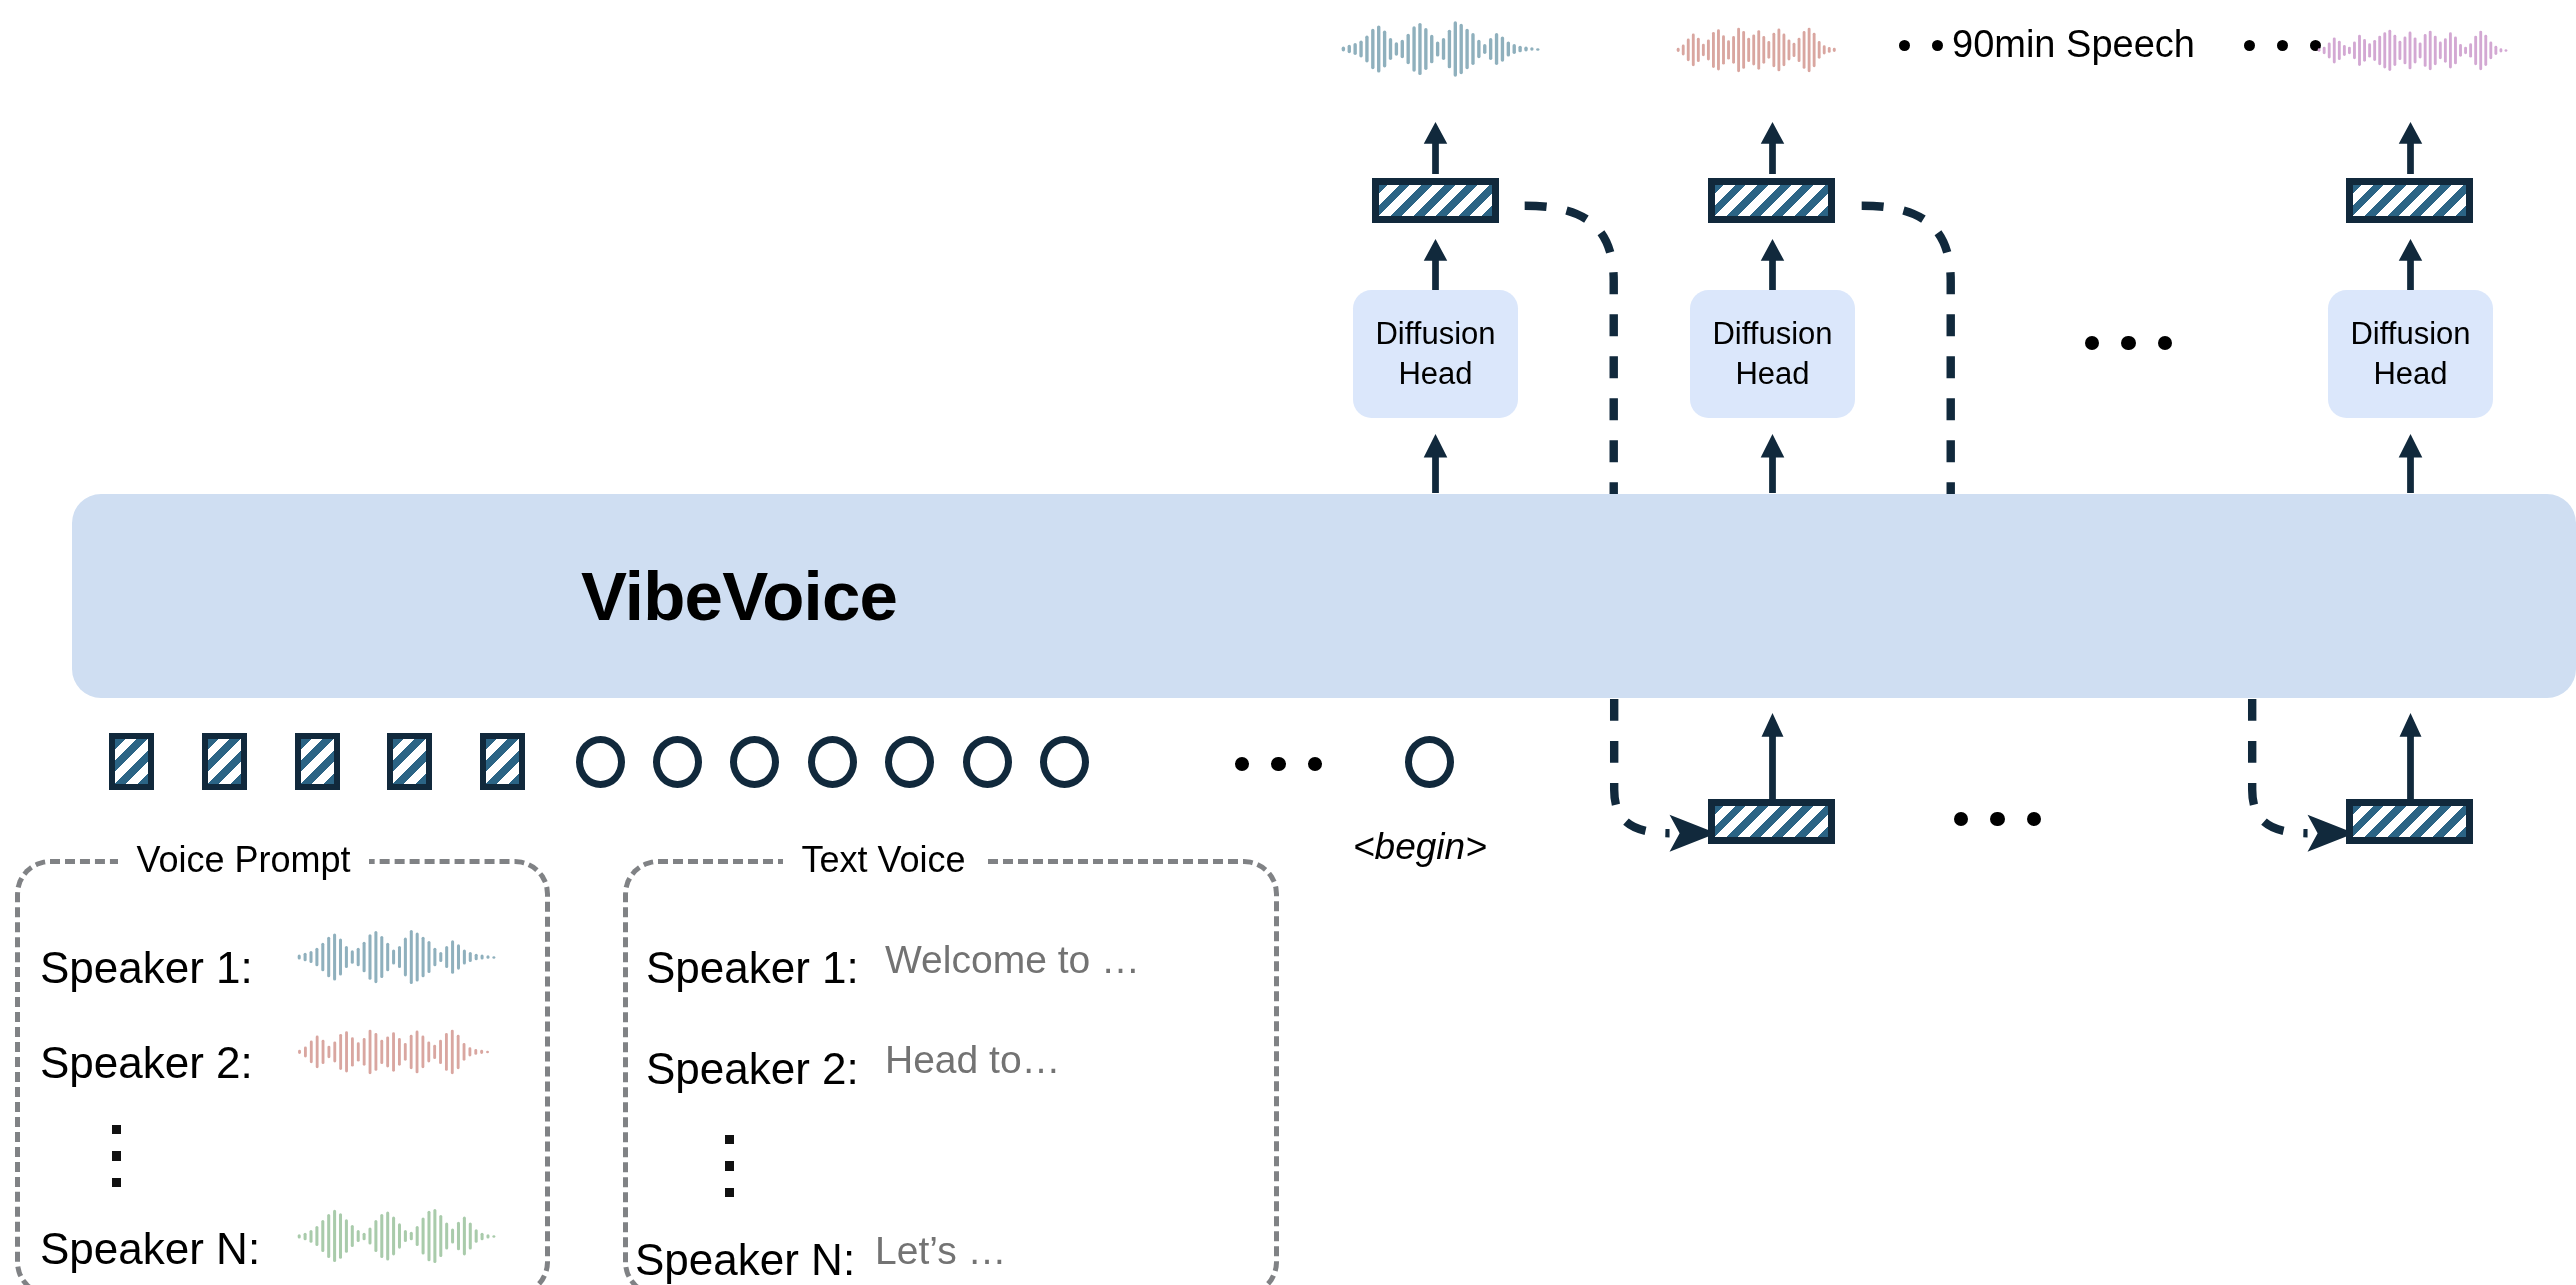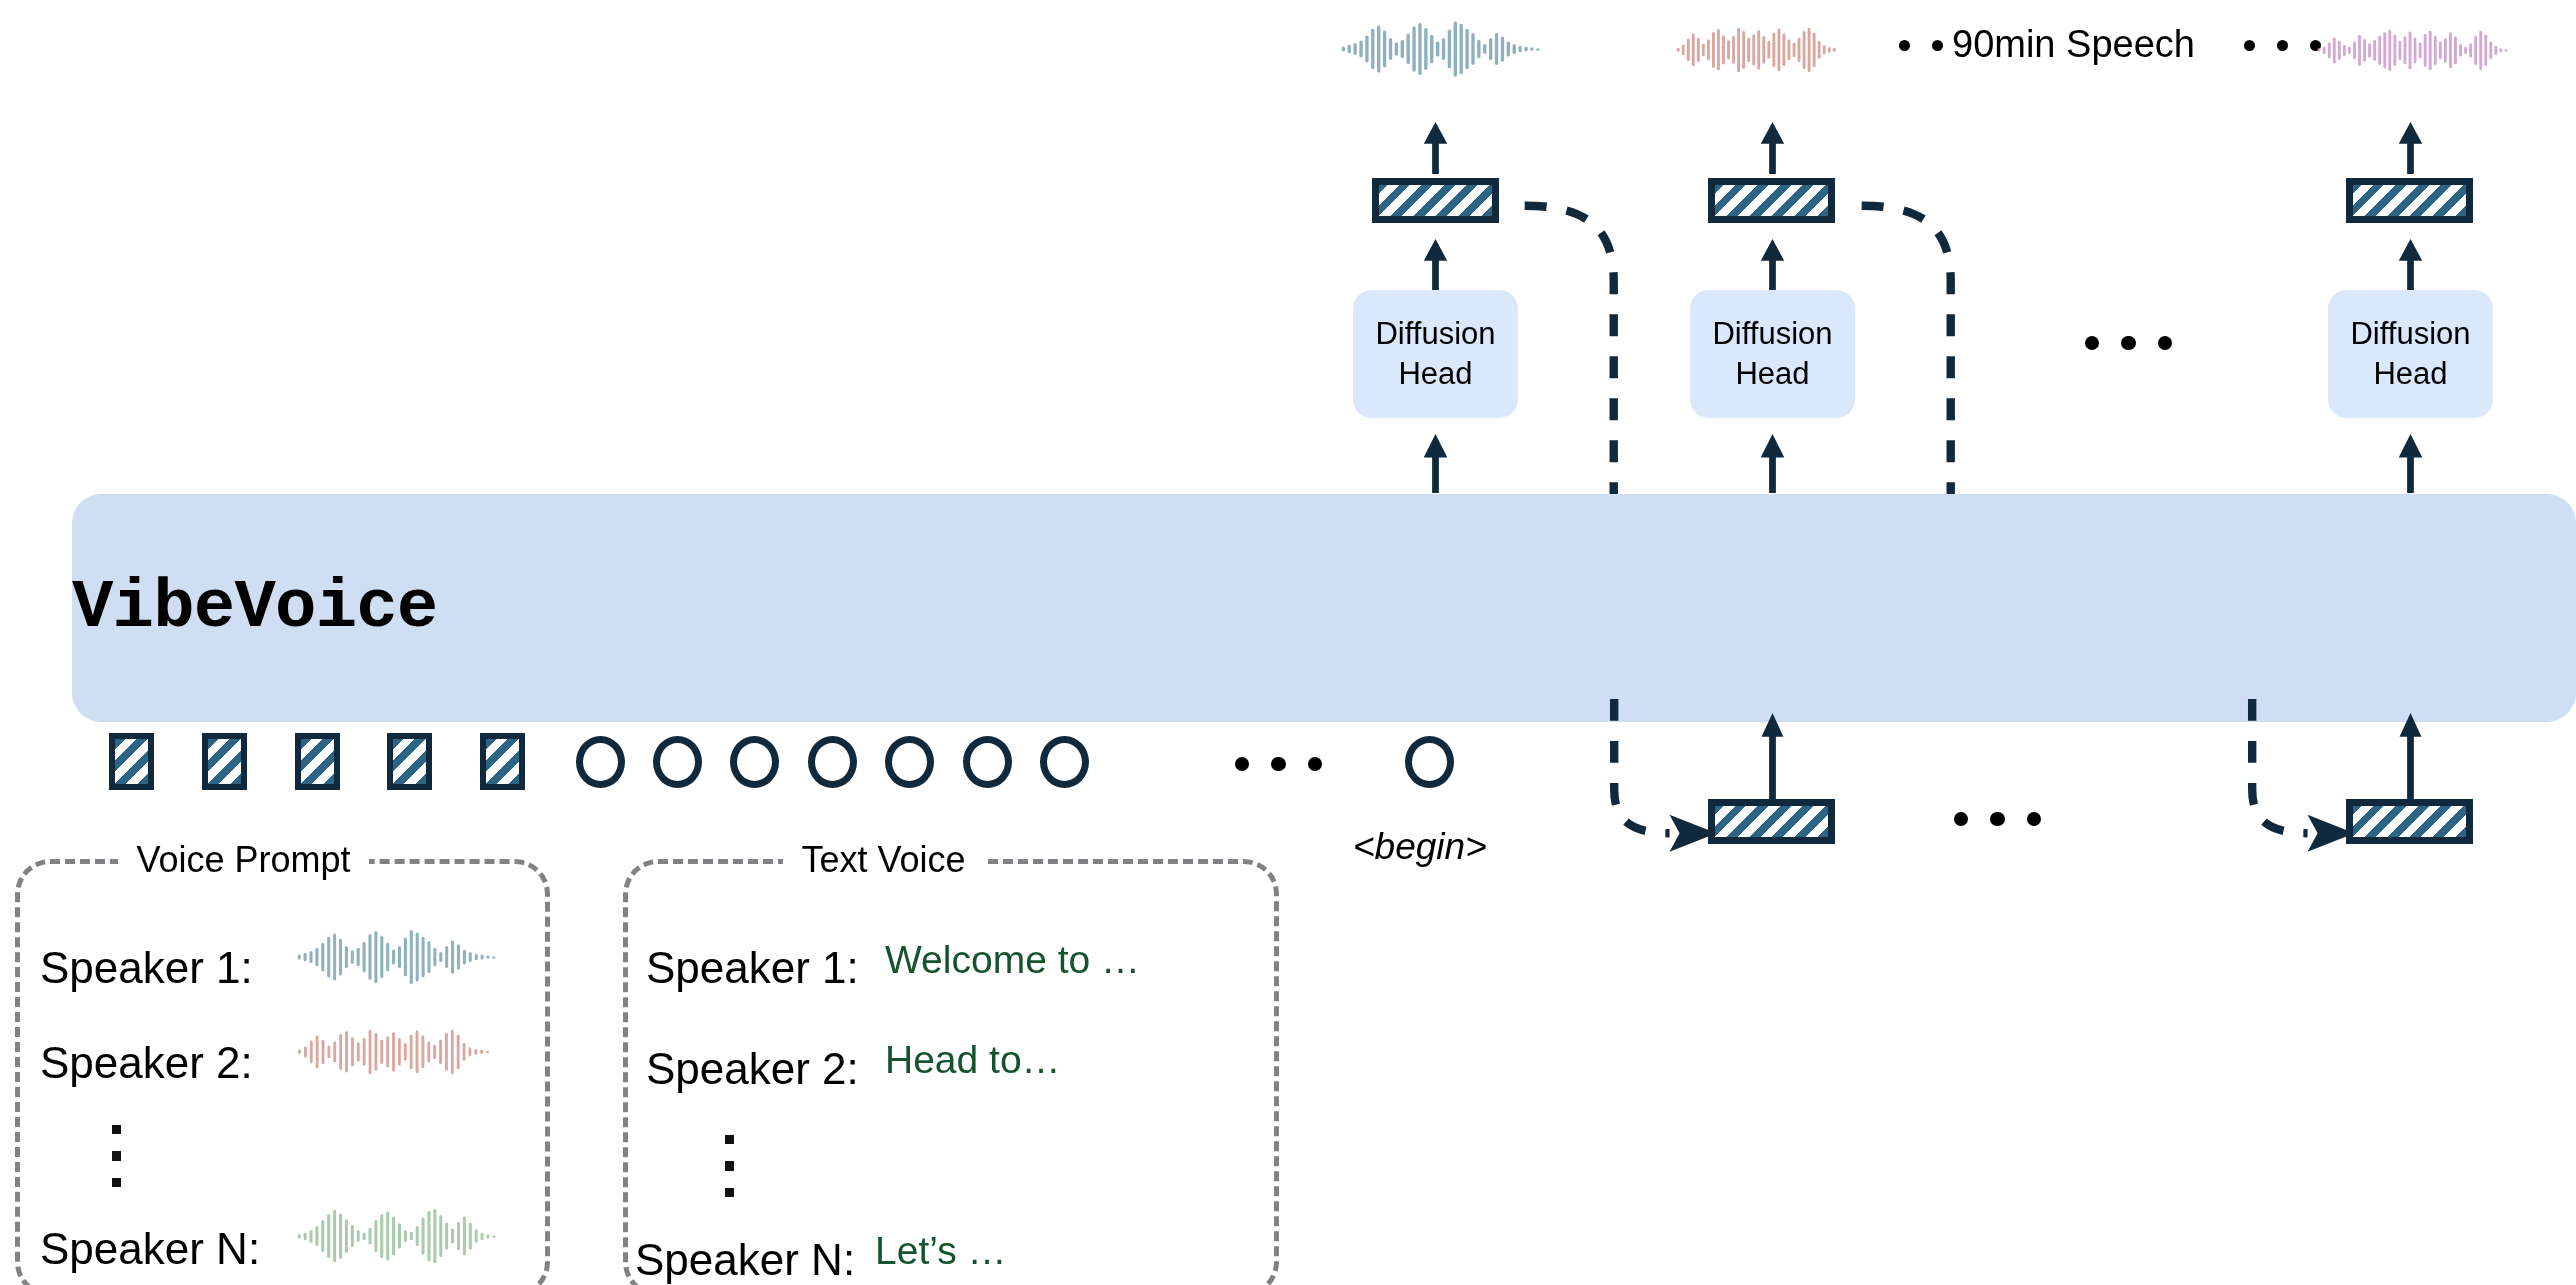--- a/index.html
+++ b/index.html
@@ -8,23 +8,23 @@
     font-family:"Liberation Sans","DejaVu Sans",sans-serif;
     color:#000;
   }
   .stage{position:absolute;left:0;top:0;width:2576px;height:1285px;margin-top:16px;}
 
   
   .abs{position:absolute;}
 
   
   #vibevoice-bar{
-    left:72px;top:478px;width:2504px;height:228px;
+    left:72px;top:478px;width:2504px;height:204px;
     background:#cfdef2;border-radius:29px;
-    display:flex;align-items:center;font-family:Liberation Mono, monospace;
+    display:flex;align-items:center;justify-content:center;
   }
   #vibevoice-title{
     font-size:69px;font-weight:bold;letter-spacing:-0.8px;
     color:#000;margin-right:1170px;
   }
 
   
   .diff-head{
     width:165px;height:128px;background:#dbe7fb;border-radius:18.5px;
     display:flex;flex-direction:column;align-items:center;justify-content:center;
@@ -61,21 +61,21 @@
   .dashbox{
     box-sizing:border-box;
     border:5.9px dashed #808285;border-radius:35px;
   }
   .box-legend{
     position:absolute;background:#fff;padding:0 18.5px;
     font-size:36px;color:#000;white-space:nowrap;
   }
 
   .spk-label{font-size:44px;color:#000;white-space:nowrap;}
-  .spk-text{font-size:39px;color:#14532d;white-space:nowrap;}
+  .spk-text{font-size:39px;color:#737373;white-space:nowrap;}
 
   #speech-label{font-size:38px;color:#000;white-space:nowrap;}
   #begin-label{font-size:37px;color:#000;white-space:nowrap;}
 
   svg{display:block;overflow:visible;}
 </style>
 </head>
 <body>
 
 <div class="stage">

